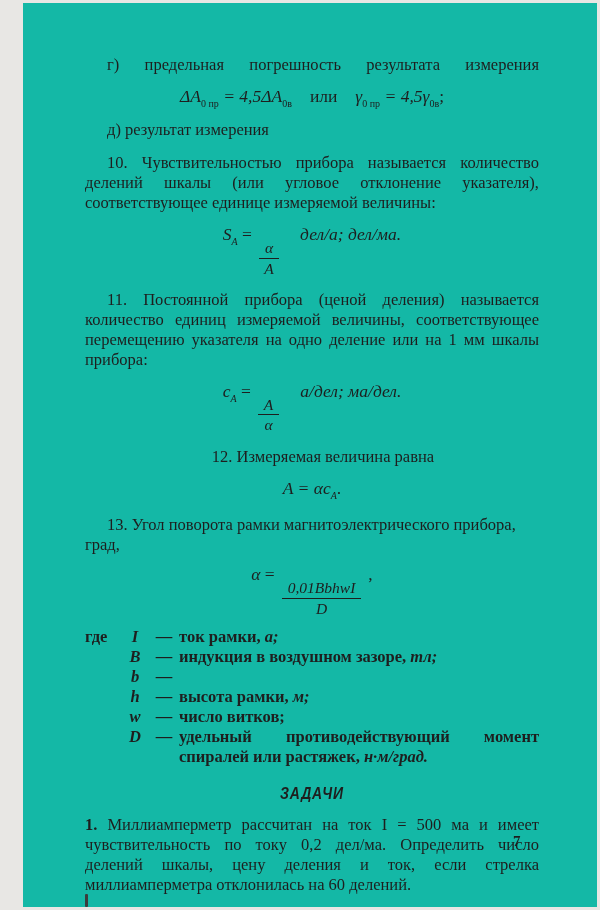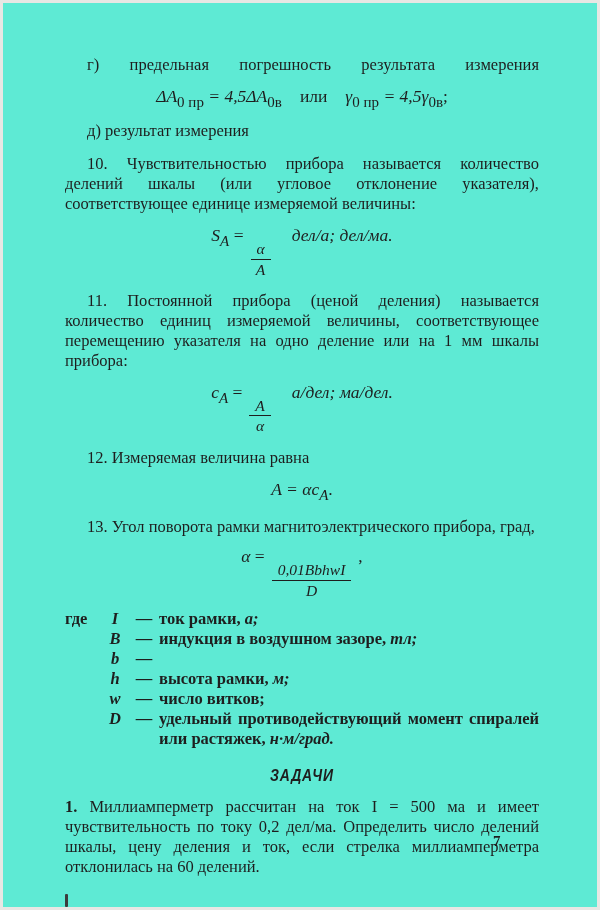--- a/index.html
+++ b/index.html
@@ -1,33 +1,34 @@
 <!DOCTYPE html>
 <html><head>
 <meta charset="utf-8">
 <style>
   html,body{margin:0;padding:0;background:#d8d7d4;}
   .scan{
     width:600px;height:910px;position:relative;margin:0 auto;
     background:#e8e7e4;overflow:hidden;
   }
   .page{
-    position:absolute;inset:3px;background:#5eead4;color:#1e1e1e;
+    position:absolute;inset:3px;background:#14b8a6;color:#1e1e1e;
     font-family:"Liberation Serif",serif;
+    margin-left:20px;
   }
   .content{
     padding:52px 58px 0 62px;
     font-size:16.5px;line-height:20px;
   }
   .para{margin:0;text-align:justify;}
   .indent{text-indent:22px;}
   .justify-last{text-align:justify;text-align-last:justify;}
   .it{}
   .bold{font-weight:bold;}
-  .sub{font-size:15px;vertical-align:-5px;line-height:1;}
+  .sub{font-size:10px;vertical-align:-5px;line-height:1;}
   .formula{
     text-align:center;font-size:17.5px;line-height:1.25;
     margin:11px 0;font-style:italic;white-space:nowrap;
   }
   .formula .up{font-style:normal;}
   .formula .conj{font-style:normal;margin:0 18px;}
   .frac{
     display:inline-flex;flex-direction:column;align-items:center;
     vertical-align:-13px;line-height:1.15;margin:0 7px;font-size:15.5px;
   }
@@ -78,21 +79,21 @@
           </span><span class="units">дел/а; дел/ма.</span></div>
 
       <p class="para indent" style="margin-top:12px"><span>11. Постоянной прибора (ценой деления) называется количество единиц измеряемой величины, соответствующее перемещению указателя на одно деление или на 1 </span><span class="it">мм</span><span> шкалы прибора:</span></p>
 
       <div class="formula"><span>c</span><span class="sub">A</span>
         <span class="up">=</span><span class="frac">
             <span class="num">A</span>
             <span class="den">α</span>
           </span><span class="units">а/дел; ма/дел.</span></div>
 
-      <p class="para indent" style="margin-top:13px;text-align:left">12. Измеряемая величина равна</p>
+      <p class="para indent" style="margin-top:13px;text-align:center">12. Измеряемая величина равна</p>
 
       <div class="formula"><span>A = αc</span><span class="sub">A</span><span class="up">.</span></div>
 
       <p class="para indent" style="margin-top:14px;text-align:left"><span>13. Угол поворота рамки магнитоэлектрического прибора, </span><span class="it">град</span><span>,</span></p>
 
       <div class="formula" style="margin:9px 0"><span>α</span>
         <span class="up">=</span><span class="frac">
             <span class="num">0,01BbhwI</span>
             <span class="den">D</span>
           </span><span class="up">,</span></div>

